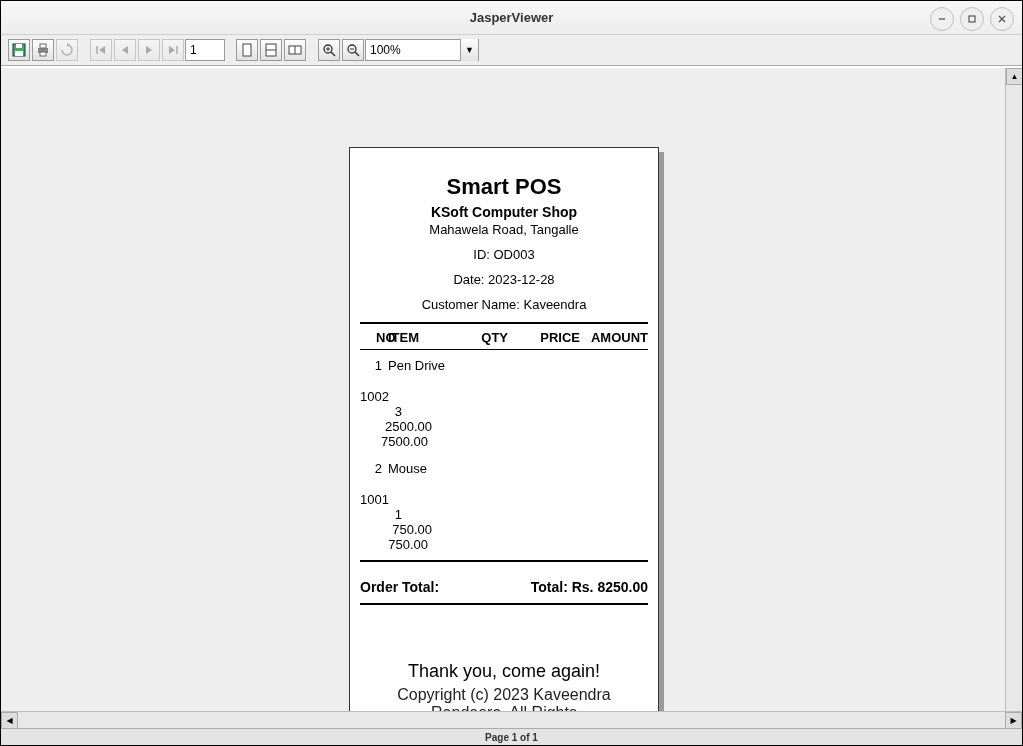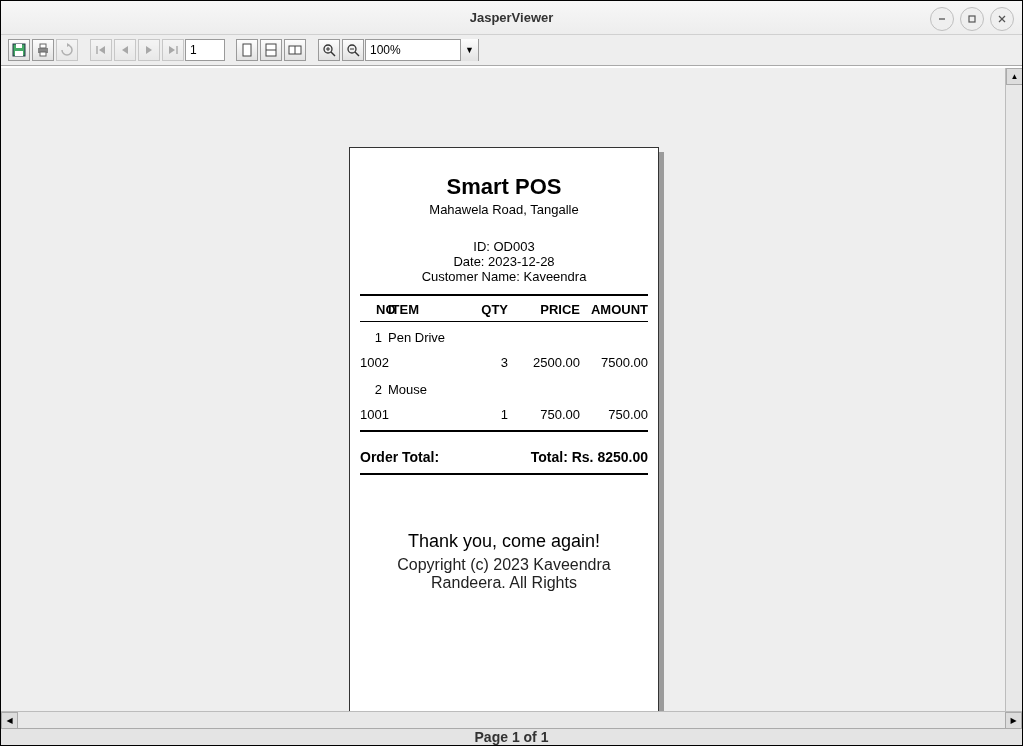--- a/index.html
+++ b/index.html
@@ -146,21 +146,21 @@
     display:flex;align-items:center;justify-content:center;
   }
   .statusbar {
     position: absolute;
     bottom: 0;
     left: 0;
     right: 0;
     height: 17px;
     background: #e4e4e4;
     border-top: 1px solid #aaa;
-    font-size: 14px;
+    font-size: 10px;
     font-weight: bold;
     display: flex;
     align-items: center;
     justify-content: center;
     color: #333;
   }
   .canvas {
     position: absolute;
     left: 0;
     right: 17px;
@@ -177,34 +177,34 @@
     background: #fff;
     border: 1px solid #333;
     box-shadow: 5px 5px 0 rgba(0,0,0,0.35);
     padding: 26px 10px 10px 10px;
     font-family: Arial, sans-serif;
     color: #000;
   }
   .r-title { text-align:center; font-size:22px; font-weight:bold; }
   .r-sub1 { text-align:center; font-size:14px; font-weight:bold; margin-top:4px;}
   .r-sub2 { text-align:center; font-size:13px; margin-top:2px;}
-  .r-line { text-align:center; font-size:13px; }
-  .r-line.first { margin-top:22px;}
+  .r-line { text-align:center; font-size:13px; margin-top:10px;}
+  .r-line.first { margin-top:10px;}
   .r-hr { border:0;border-top:2px solid #000; margin:6px 0;}
   .r-hr-thin { border:0;border-top:1px solid #000; margin:4px 0;}
   .r-row { display:flex; font-size:13px; }
   .c-no { width:28px; text-align:right; padding-right:6px;}
   .c-item { width:78px; text-align:left;}
   .c-qty { width:42px; text-align:right;}
   .c-price { width:72px; text-align:right;}
   .c-amt { width:68px; text-align:right;}
   .r-row.headrow { font-weight:bold; }
   .r-row.headrow .c-no { text-align:left; padding-left:16px;}
   .r-row.datarow { margin-top:8px;}
-  .r-row.coderow { margin-top:10px;}
+  .r-row.coderow { margin-top:16px;flex-direction:column;}
   .r-row.coderow .c-no { text-align:left; padding-left:0; width:40px;}
   .r-total { display:flex; justify-content:space-between; font-size:14px; font-weight:bold; margin-top:15px; padding:2px 0;}
   .r-thanks { text-align:center; font-size:18px; margin-top:56px;}
   .r-copy { text-align:center; font-size:16px; margin-top:4px; color:#222;}
   svg { display:block; }
 </style>
 </head>
 <body>
 
 <div class="titlebar">
@@ -311,20 +311,21 @@
   <div class="zoom-combo">
     <div class="zoom-val">100%</div>
     <div class="zoom-arrow">▼</div>
   </div>
 </div>
 
 <div class="viewport">
   <div class="canvas">
     <div class="sheet">
       <div class="r-title">Smart POS</div>
+      <div class="r-sub1">KSoft Computer Shop</div>
       <div class="r-sub2">Mahawela Road, Tangalle</div>
       <div class="r-line first">ID: OD003</div>
       <div class="r-line">Date: 2023-12-28</div>
       <div class="r-line">Customer Name: Kaveendra</div>
 
       <hr class="r-hr" style="margin-top:10px;">
       <div class="r-row headrow">
         <div class="c-no">NO</div>
         <div class="c-item">ITEM</div>
         <div class="c-qty">QTY</div>

